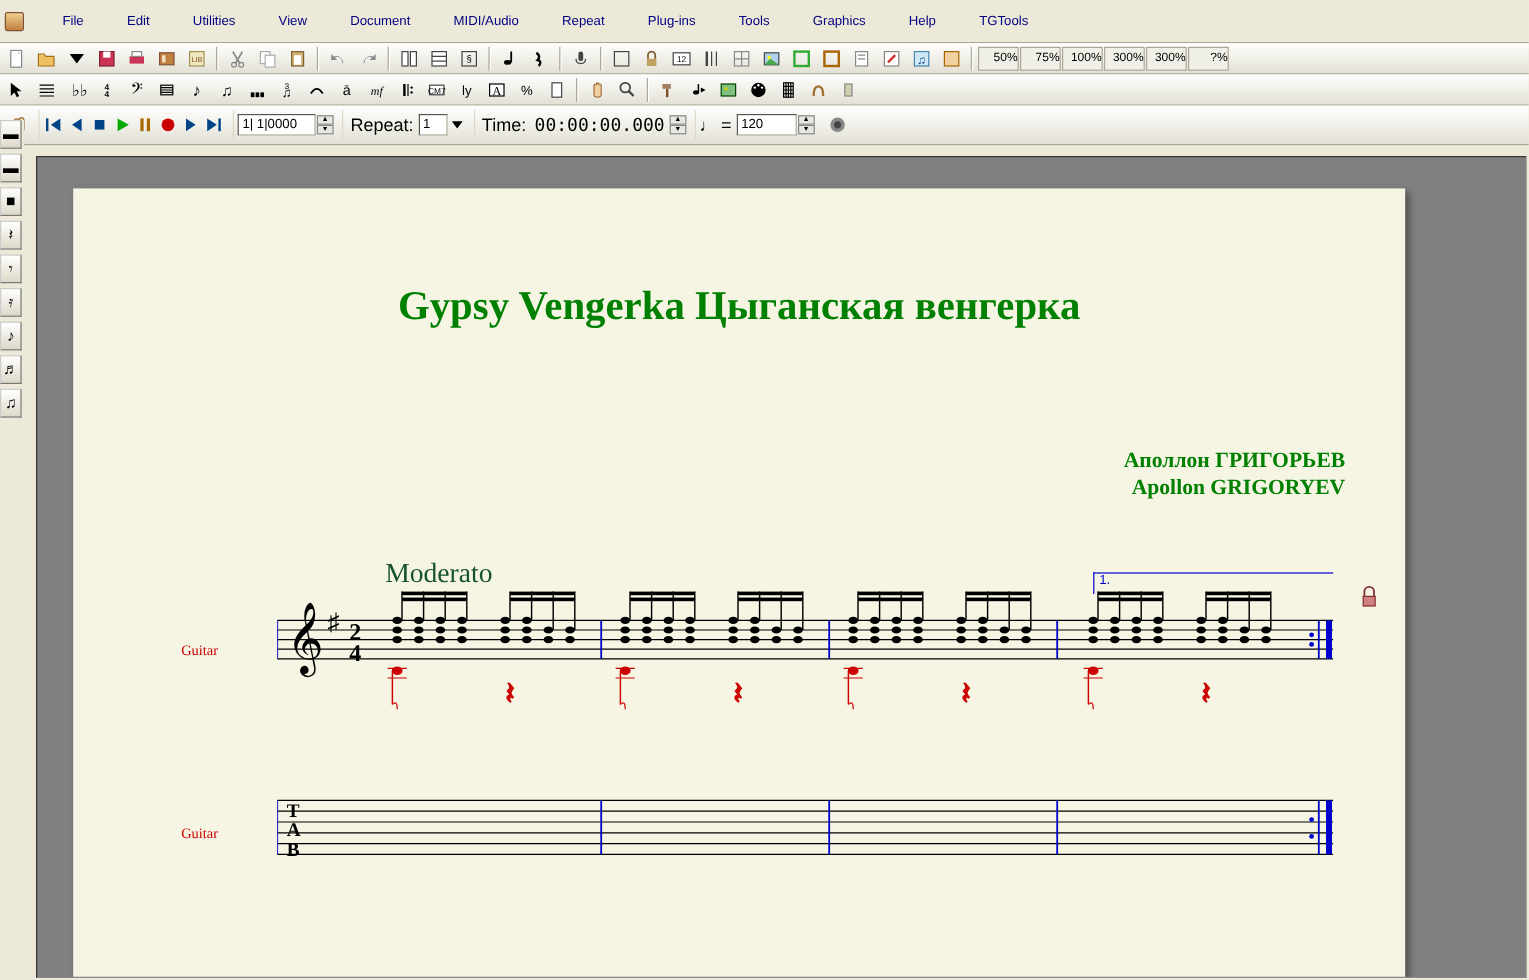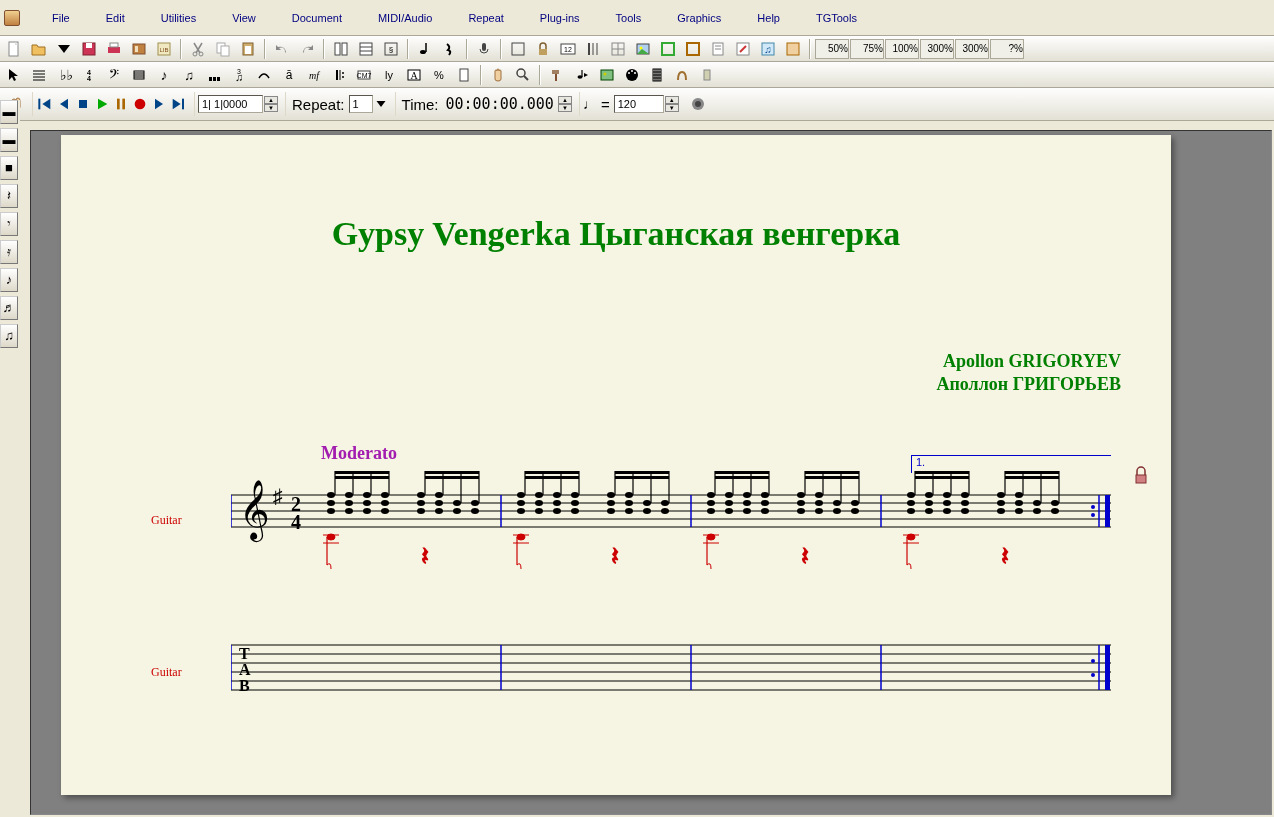--- a/index.html
+++ b/index.html
@@ -146,21 +146,21 @@
     top: 130px;
     right: 2px;
     bottom: 2px;
     background: #808080;
     overflow: hidden;
     border: 1px inset #888;
   }
   .page {
     position: absolute;
     left: 30px;
-    top: 4px;
+    top: 26px;
     width: 1110px;
     height: 660px;
     background: #f6f5e3;
     box-shadow: 3px 3px 6px rgba(0,0,0,0.4);
   }
   .score-title {
     text-align: center;
     font-family: "Times New Roman", serif;
     font-size: 34px;
     font-weight: bold;
@@ -176,23 +176,23 @@
     font-weight: bold;
     color: #008000;
     text-align: right;
     line-height: 1.3;
   }
   .tempo-mark {
     position: absolute;
     left: 260px;
     top: 308px;
     font-family: "Times New Roman", serif;
-    font-size: 18px;
-    font-weight: bold;
-    color: #a21caf;
+    font-size: 23px;
+    font-weight: normal;
+    color: #14532d;
   }
   .instrument-label {
     position: absolute;
     font-family: "Times New Roman", serif;
     font-size: 12px;
     color: #cc0000;
   }
   .staff-area {
     position: absolute;
     left: 170px;
@@ -710,22 +710,22 @@
   <div class="pbtn">𝄿</div>
   <div class="pbtn">♪</div>
   <div class="pbtn">♬</div>
   <div class="pbtn">♫</div>
 </div>
 
 <div class="doc-wrap">
   <div class="page">
     <div class="score-title">Gypsy Vengerka      Цыганская венгерка</div>
     <div class="composer">
+      <div>Аполлон ГРИГОРЬЕВ</div>
       <div>Apollon GRIGORYEV</div>
-      <div>Аполлон ГРИГОРЬЕВ</div>
     </div>
     <div class="tempo-mark">Moderato</div>
 
     <div class="instrument-label" style="left:90px; top:378px">Guitar</div>
     <div class="instrument-label" style="left:90px; top:530px">Guitar</div>
 
     <div class="volta" style="left:850px; top:320px; width:200px">1.</div>
 
     <svg class="page-handle" viewBox="0 0 20 20">
       <rect x="5" y="10" width="10" height="8" fill="#d08080" stroke="#803030"></rect>

